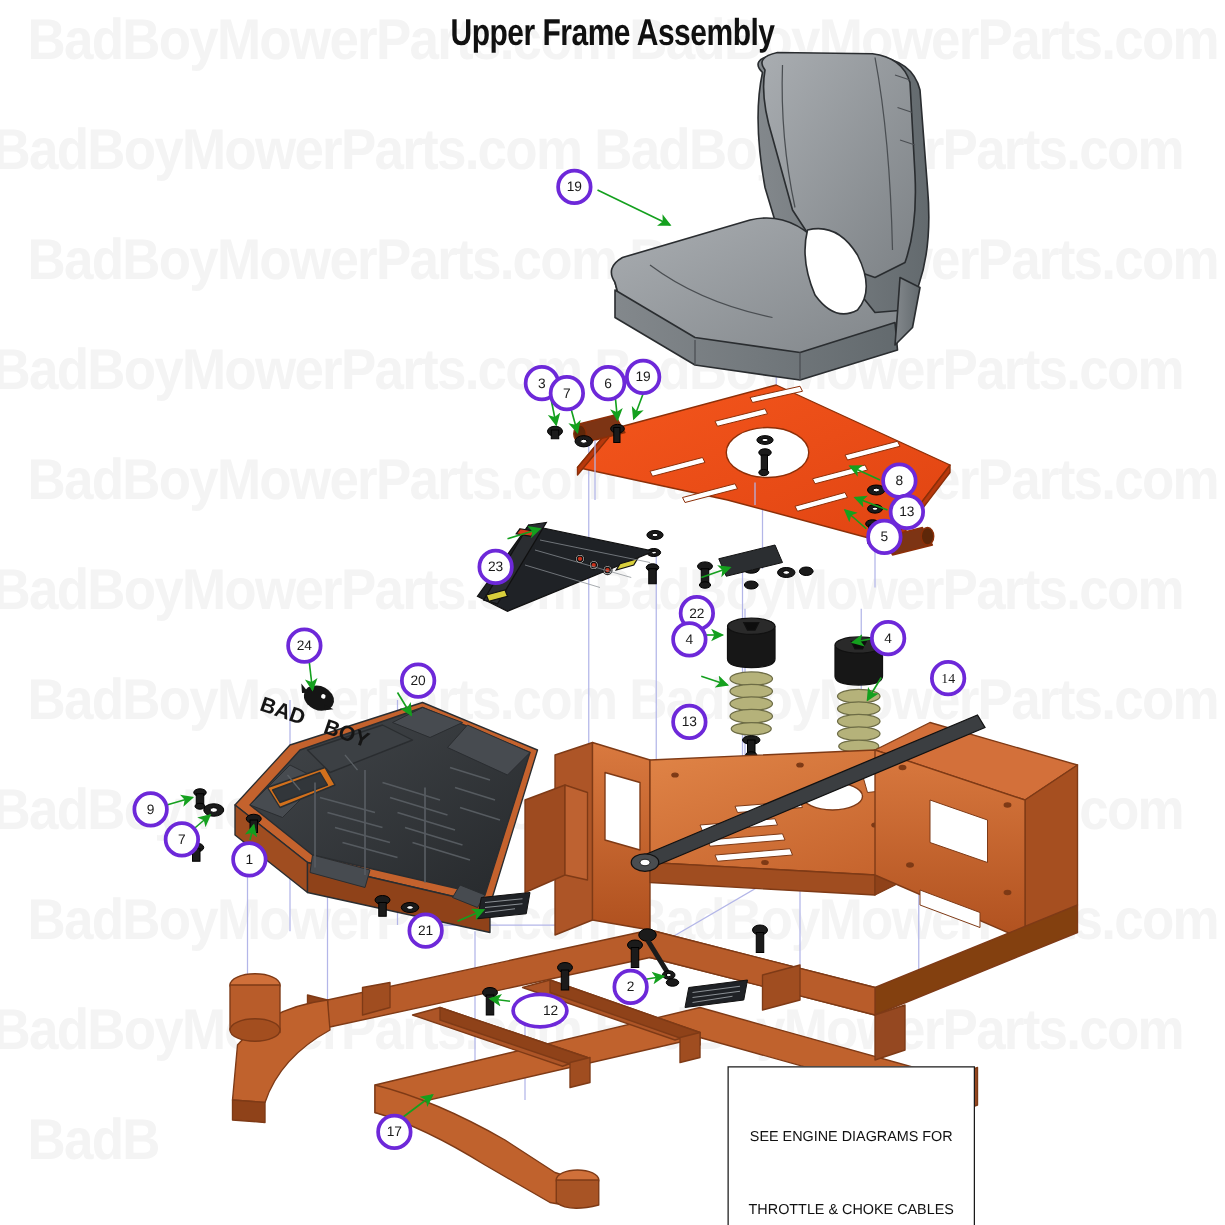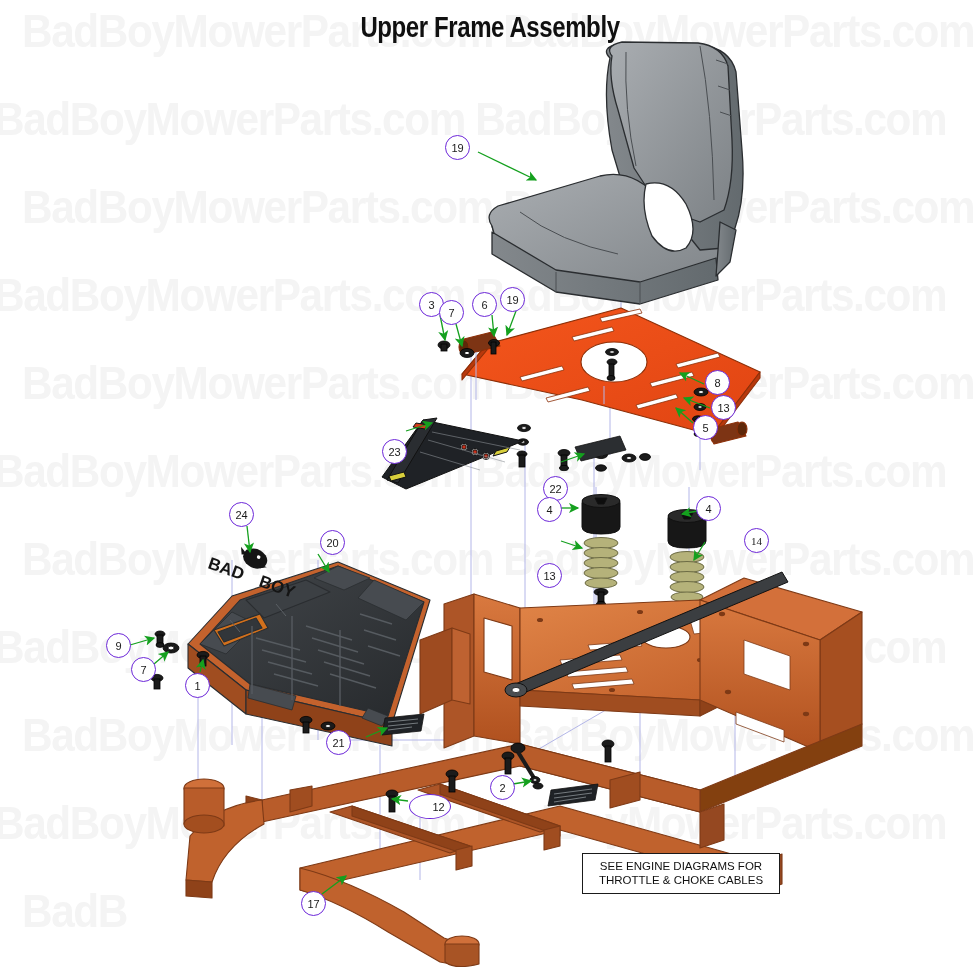--- a/index.html
+++ b/index.html
@@ -20,31 +20,31 @@
   #title{position:absolute;top:10px;left:0;width:980px;text-align:center;z-index:40;
          font-family:"Liberation Sans",sans-serif;font-weight:bold;
          font-size:30px;letter-spacing:-.5px;color:#101010;
          transform:scaleX(.80);transform-origin:center top;}
 
   
   #art{position:absolute;inset:0;z-index:10;}
 
   
   .callout{position:absolute;width:23px;height:23px;border-radius:50%;
-           background:#fff;border:1px solid #6d28d9;z-index:30;
+           background:#fff;border:3px solid #6d28d9;z-index:30;
            display:flex;align-items:center;justify-content:center;
            font-size:11px;color:#1a1a1a;font-family:"Liberation Sans",sans-serif;}
 
   
   #note{position:absolute;left:582px;top:853px;width:188px;
         border:1px solid #1a1a1a;background:#fff;z-index:35;
         padding:5px 4px 6px 4px;text-align:center;
         font-size:11.5px;line-height:14px;color:#111;
         font-family:"Liberation Sans",sans-serif;}
-  #note div{white-space:nowrap;}
+  #note div{white-space:nowrap;margin-top:44px;}
 </style>
 </head>
 <body>
 
 <div id="stage">
 
   <div id="watermark">
       <div class="wm-row" style="top: 8px; color: rgb(244, 244, 244); margin-left: 28px;">BadBoyMowerParts.com   BadBoyMowerParts.com</div>
       <div class="wm-row" style="top: 96px; color: rgb(244, 244, 244); margin-left: 0px;">BadBoyMowerParts.com   BadBoyMowerParts.com</div>
       <div class="wm-row" style="top: 184px; color: rgb(244, 244, 244); margin-left: 28px;">BadBoyMowerParts.com   BadBoyMowerParts.com</div>

